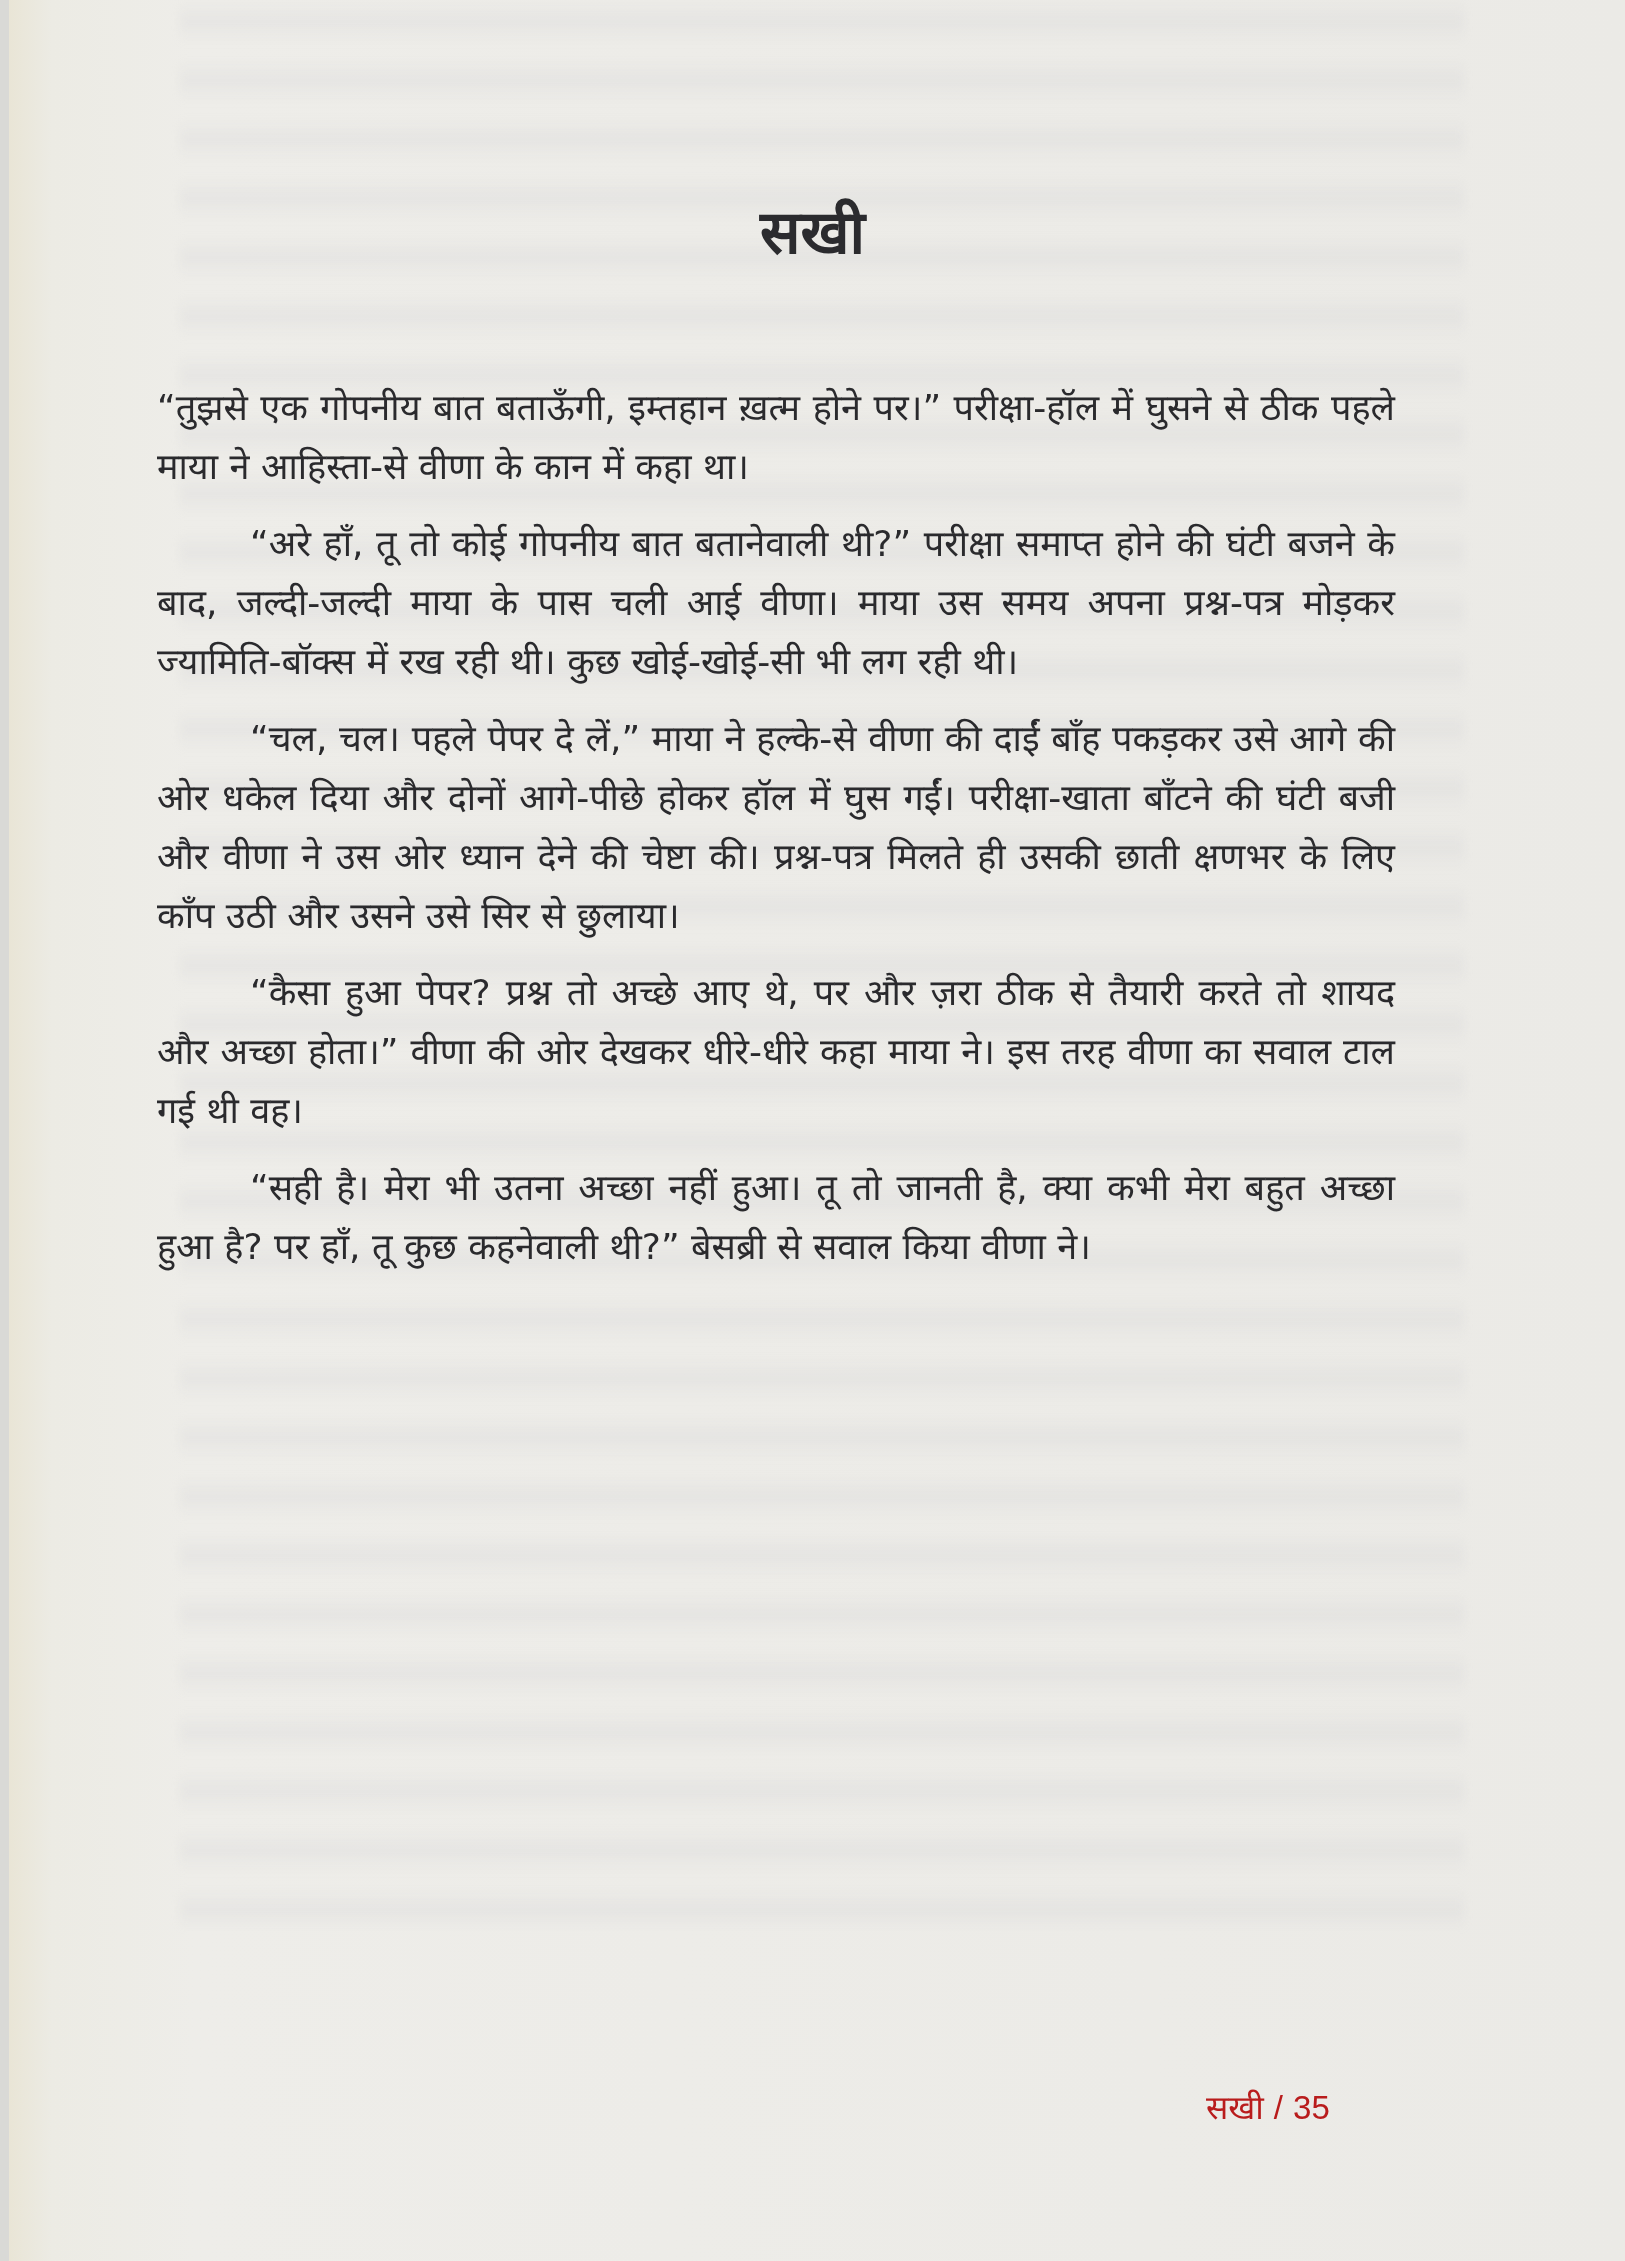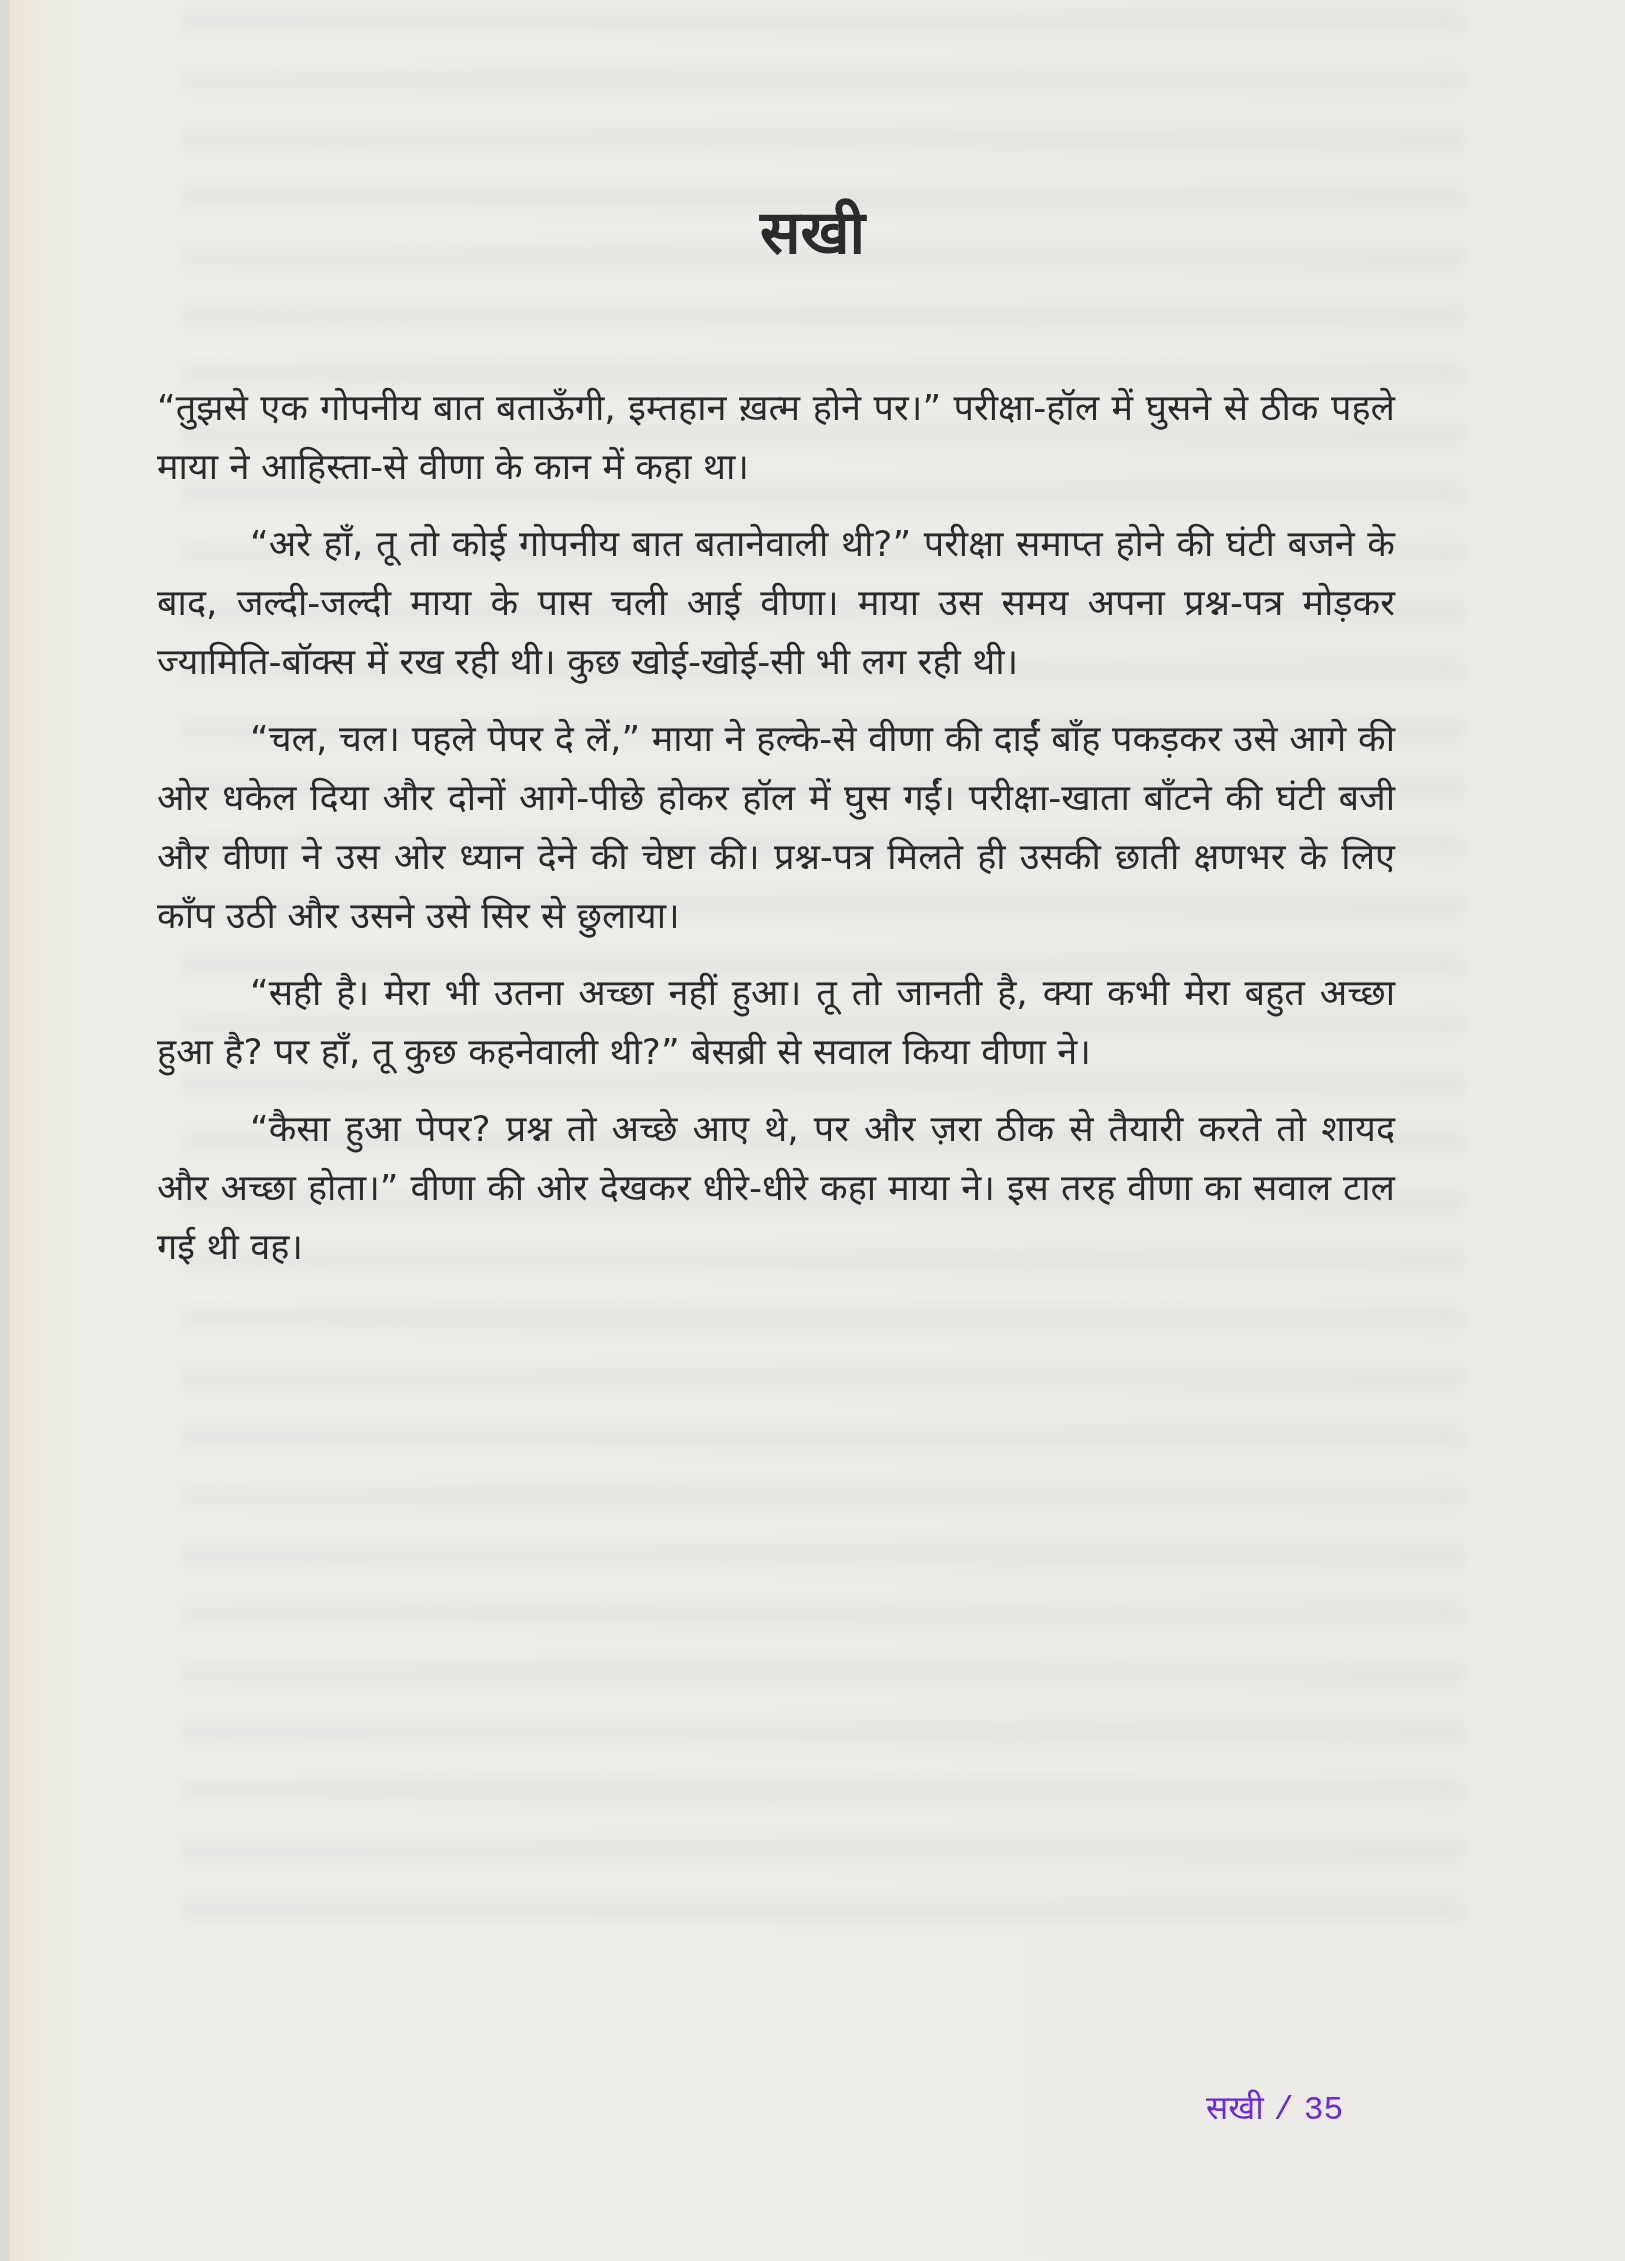--- a/index.html
+++ b/index.html
@@ -28,39 +28,39 @@
   }
   .body-text {
     position: absolute; left: 139px; top: 360px; width: 1274px;
     font-size: 36px; line-height: 59px; color: #2a2a2d;
     text-align: justify;
   }
   .para { margin: 18px; text-indent: 93px; }
   .para.first { text-indent: 0; }
   .folio {
     position: absolute; left: 1206px; top: 2084px;
-    font-size: 33px; color: #6d28d9;
-    font-family: Liberation Mono, monospace;
+    font-size: 33px; color: #b91c1c;
+    font-family: Liberation Sans, sans-serif;
   }
   .folio .sep { margin: 0 10px; }
 </style>
 </head>
 <body>
 
 <div class="gutter"></div>
 <div class="page">
   <div class="bleed"></div>
 </div>
 
 <div class="title">सखी</div>
 
 <div class="body-text">
   <p class="para first">“तुझसे एक गोपनीय बात बताऊँगी, इम्तहान ख़त्म होने पर।” परीक्षा-हॉल में घुसने से ठीक पहले माया ने आहिस्ता-से वीणा के कान में कहा था।</p>
   <p class="para">“अरे हाँ, तू तो कोई गोपनीय बात बतानेवाली थी?” परीक्षा समाप्त होने की घंटी बजने के बाद, जल्दी-जल्दी माया के पास चली आई वीणा। माया उस समय अपना प्रश्न-पत्र मोड़कर ज्यामिति-बॉक्स में रख रही थी। कुछ खोई-खोई-सी भी लग रही थी।</p>
   <p class="para">“चल, चल। पहले पेपर दे लें,” माया ने हल्के-से वीणा की दाईं बाँह पकड़कर उसे आगे की ओर धकेल दिया और दोनों आगे-पीछे होकर हॉल में घुस गईं। परीक्षा-खाता बाँटने की घंटी बजी और वीणा ने उस ओर ध्यान देने की चेष्टा की। प्रश्न-पत्र मिलते ही उसकी छाती क्षणभर के लिए काँप उठी और उसने उसे सिर से छुलाया।</p>
+  <p class="para">“कैसा हुआ पेपर? प्रश्न तो अच्छे आए थे, पर और ज़रा ठीक से तैयारी करते तो शायद और अच्छा होता।” वीणा की ओर देखकर धीरे-धीरे कहा माया ने। इस तरह वीणा का सवाल टाल गई थी वह।</p>
   <p class="para">“सही है। मेरा भी उतना अच्छा नहीं हुआ। तू तो जानती है, क्या कभी मेरा बहुत अच्छा हुआ है? पर हाँ, तू कुछ कहनेवाली थी?” बेसब्री से सवाल किया वीणा ने।</p>
-  <p class="para">“कैसा हुआ पेपर? प्रश्न तो अच्छे आए थे, पर और ज़रा ठीक से तैयारी करते तो शायद और अच्छा होता।” वीणा की ओर देखकर धीरे-धीरे कहा माया ने। इस तरह वीणा का सवाल टाल गई थी वह।</p>
 </div>
 
 <div class="folio">
   <span>सखी</span><span class="sep">/</span><span>35</span>
 </div>
 
 
 </body></html>

